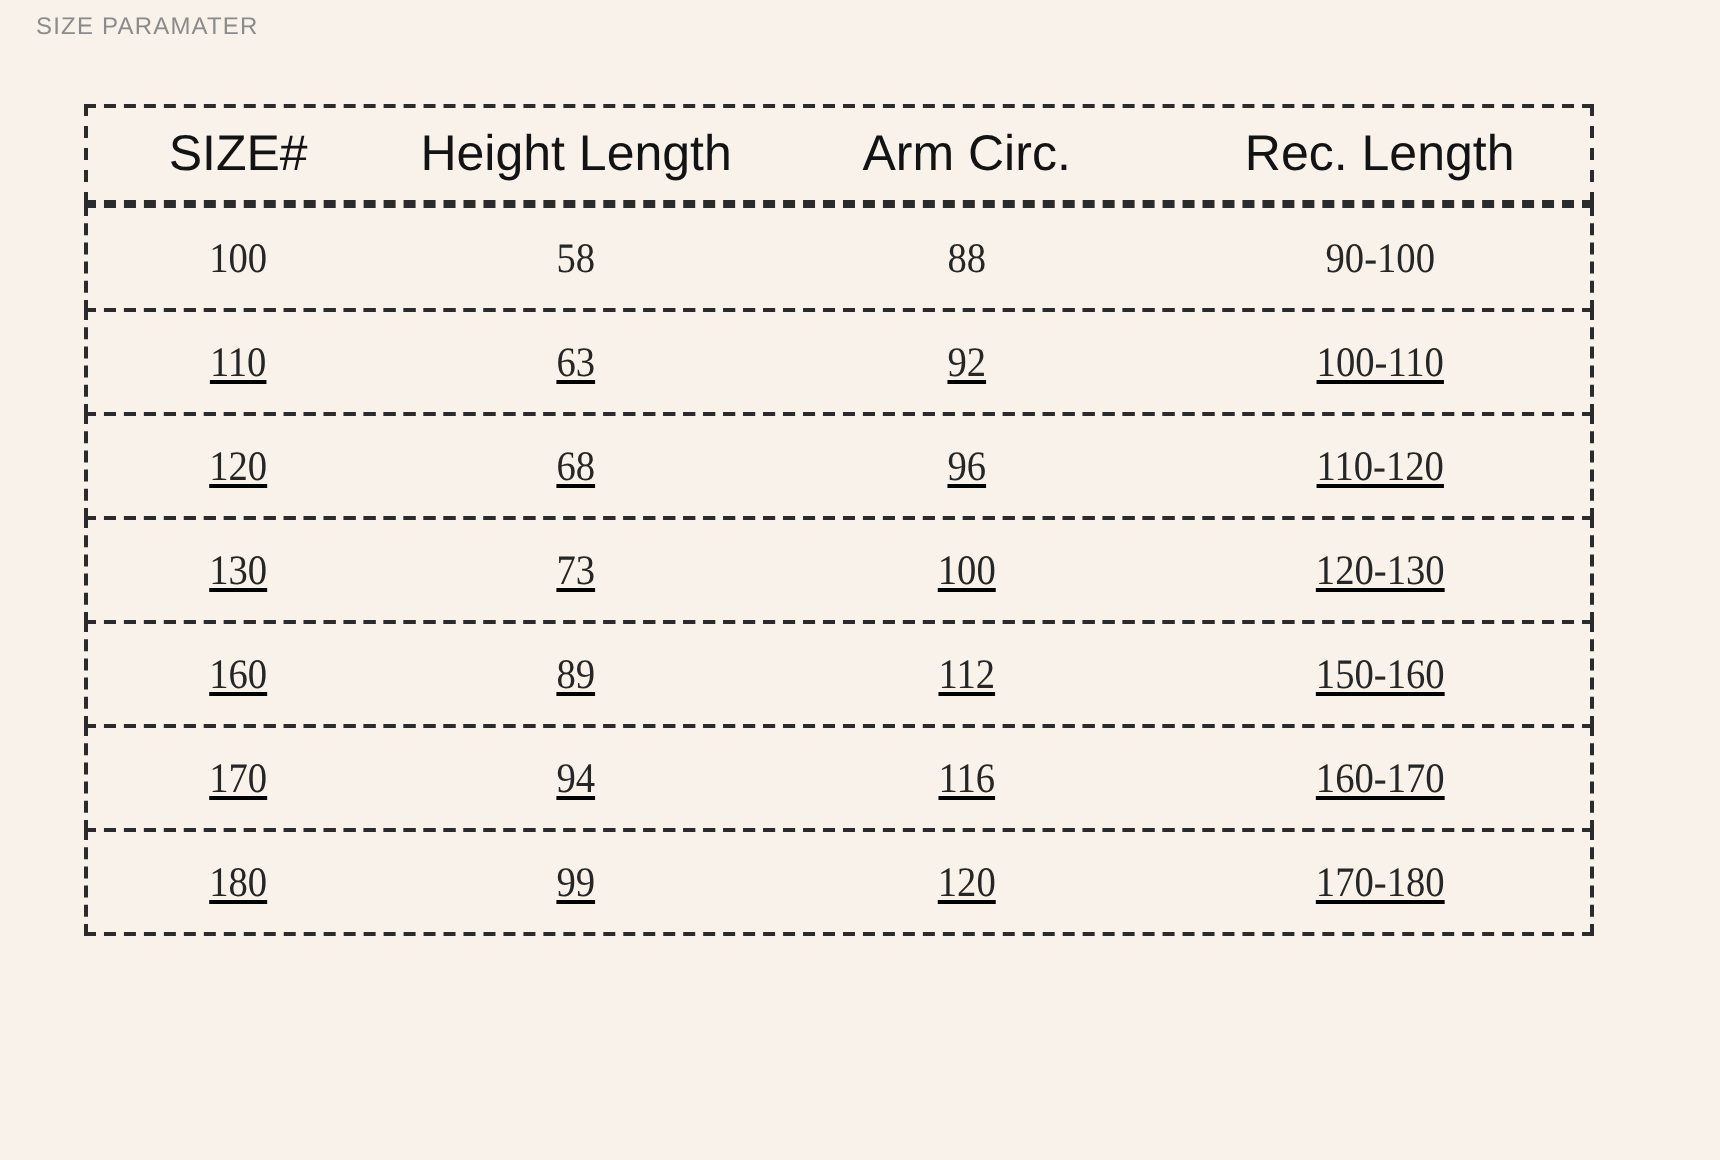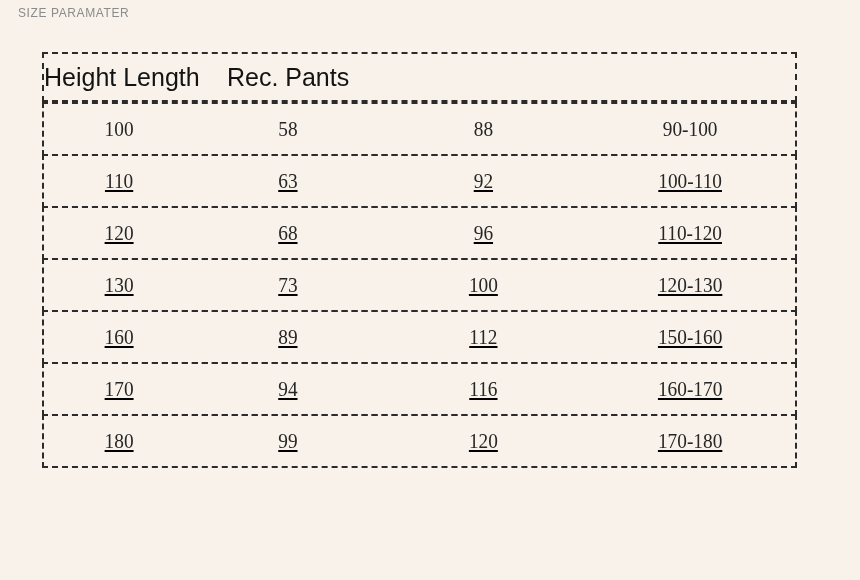--- a/index.html
+++ b/index.html
@@ -66,22 +66,24 @@
     transform: scaleX(0.92);
   }
 </style>
 </head>
 <body>
 
 <div class="page-title">SIZE PARAMATER</div>
 
 <div class="size-table">
   <div class="t-row header">
+    <div class="t-cell">SIZE#</div>
     <div class="t-cell">Height Length</div>
-    <div class="t-cell">Rec. Pants</div>
+    <div class="t-cell">Arm Circ.</div>
+    <div class="t-cell">Rec. Length</div>
   </div>
   <div id="rows-container">
       <div class="t-row data">
         <div class="t-cell">100</div>
         <div class="t-cell">58</div>
         <div class="t-cell">88</div>
         <div class="t-cell">90-100</div>
       </div>
       <div class="t-row data">
         <div class="t-cell">110</div>

